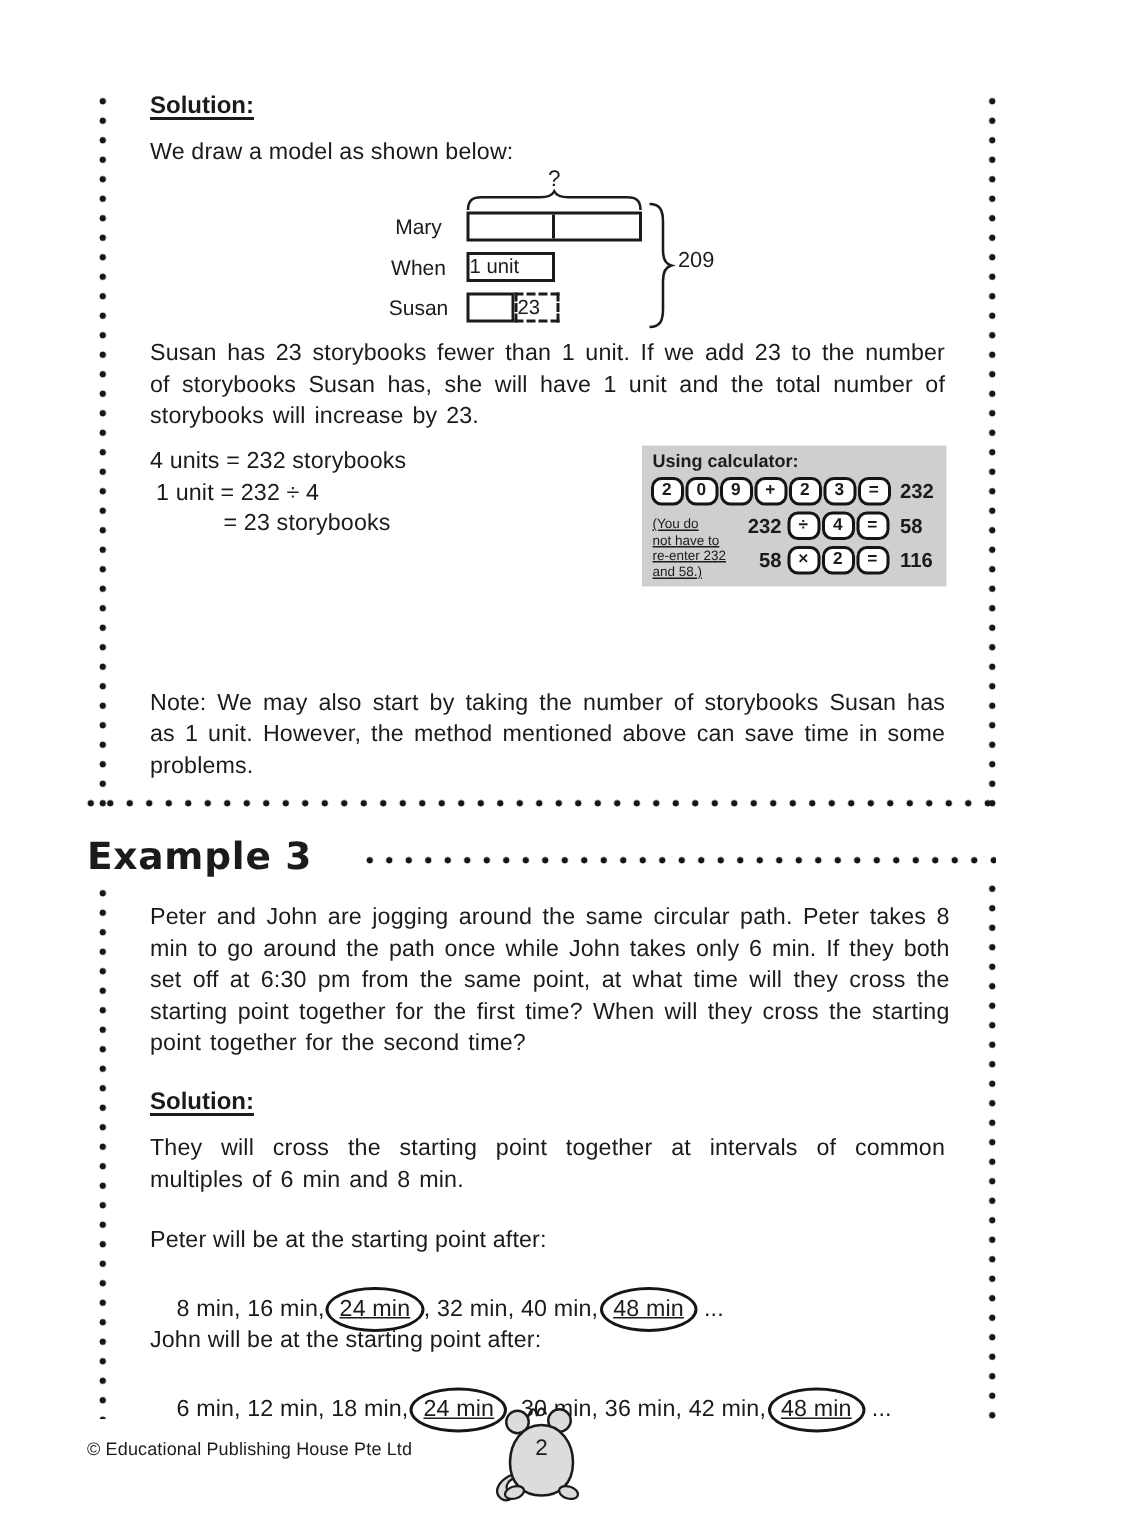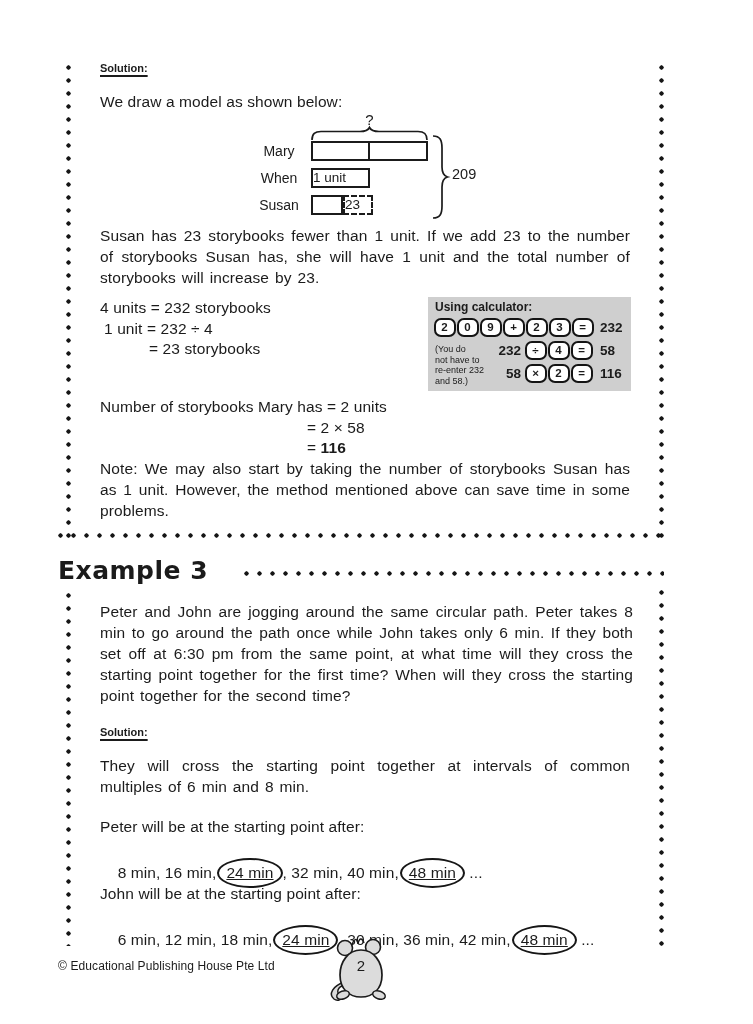--- a/index.html
+++ b/index.html
@@ -7,21 +7,21 @@
         font-family:"Liberation Sans",sans-serif;color:#1b1b1b;overflow:hidden;}
   .abs{position:absolute;}
   
   .dots-v{position:absolute;width:5px;background-image:radial-gradient(circle,#161616 1.9px,rgba(0,0,0,0) 2.4px);
           background-size:5px 13px;background-repeat:repeat-y;background-position:center top;}
   .dots-h{position:absolute;height:5px;background-image:radial-gradient(circle,#161616 1.9px,rgba(0,0,0,0) 2.4px);
           background-size:13px 5px;background-repeat:repeat-x;background-position:left center;}
   
   .t{position:absolute;font-size:15.5px;line-height:21px;letter-spacing:.1px;}
   .just{text-align:justify;word-spacing:1.5px;}
-  .sol{position:absolute;font-size:11px;font-weight:bold;text-decoration:underline;
+  .sol{position:absolute;font-size:16px;font-weight:bold;text-decoration:underline;
        text-underline-offset:3px;text-decoration-thickness:1.5px;}
   .mono-line{line-height:20.5px;}
   .seq{white-space:pre-wrap;}
   .circled{display:inline-block;border:2px solid #161616;border-radius:50%;
            padding:2px 7px 3px;margin:-5px 0 -5px 1px;text-decoration:underline;}
   
   .mlabel{position:absolute;width:48px;text-align:center;font-size:14px;}
   .bar{position:absolute;border:2px solid #1b1b1b;background:#fff;box-sizing:content-box;}
   .bar .divider{position:absolute;top:0;bottom:0;width:2px;background:#1b1b1b;}
   .bar-text{font-size:13.5px;line-height:16px;text-align:left;display:block;}
@@ -30,21 +30,21 @@
   .calcbox{position:absolute;left:428px;top:297px;width:203px;height:94px;}
   .calc-title{position:absolute;left:7px;top:3px;font-size:12px;font-weight:bold;}
   .calc-row{position:absolute;left:5px;right:5px;display:flex;align-items:center;}
   .calc-row.re{justify-content:flex-end;}
   .key{display:inline-block;min-width:14px;padding:1px 2px;margin:0 .5px;border:2px solid #141414;
        border-radius:7px;background:#fff;font-weight:bold;font-size:11.5px;line-height:13px;text-align:center;}
   .result{font-weight:bold;font-size:13.5px;width:26px;}
   .r1 .result{margin-left:auto;}
   .re .result{margin-left:7px;width:26px;}
   .prefix{font-weight:bold;font-size:13.5px;margin-right:3px;}
-  .calc-note{position:absolute;left:7px;top:47px;width:68px;font-size:9px;line-height:10.5px;}
+  .calc-note{position:absolute;left:7px;top:47px;width:68px;font-size:9px;line-height:10.5px;text-decoration:underline;}
   
   .ex-head{position:absolute;font-family:"DejaVu Sans",sans-serif;font-weight:bold;
            font-size:25px;letter-spacing:.5px;}
   .foot{position:absolute;font-size:12px;letter-spacing:.1px;}
   .pagenum{position:absolute;font-size:15px;text-align:center;}
   svg{position:absolute;overflow:visible;}
 </style>
 </head>
 <body>
 
@@ -121,25 +121,20 @@
     </div>
     <div class="calc-row re" style="top:67px">
       <span class="prefix">58</span>
       <span class="key">×</span>
       <span class="key">2</span>
       <span class="key">=</span>
       <span class="result">116</span>
     </div>
   </div>
 
-  <div class="t" style="left:100px;top:397px;line-height:20.5px">
-    <div>Number of storybooks Mary has = 2 units</div>
-    <div style="padding-left:207px">= 2 × 58</div>
-    <div style="padding-left:207px"><span>= </span><b>116</b></div>
-  </div>
 
   <div class="t just" style="left:100px;top:458px;width:530px">Note: We may also start by taking the number of storybooks Susan has as 1 unit. However, the method mentioned above can save time in some problems.</div>
 
   <div class="ex-head" style="left:58px;top:556px">Example 3</div>
   <div class="dots-h" style="left:240px;top:571px;width:424px"></div>
 
   <div class="dots-v" style="left:66px;top:589px;height:357px"></div>
   <div class="dots-v" style="left:659px;top:586px;height:360px"></div>
 
   <div class="t just" style="left:100px;top:601px;width:533px">Peter and John are jogging around the same circular path. Peter takes 8 min to go around the path once while John takes only 6 min. If they both set off at 6:30 pm from the same point, at what time will they cross the starting point together for the first time? When will they cross the starting point together for the second time?</div>

